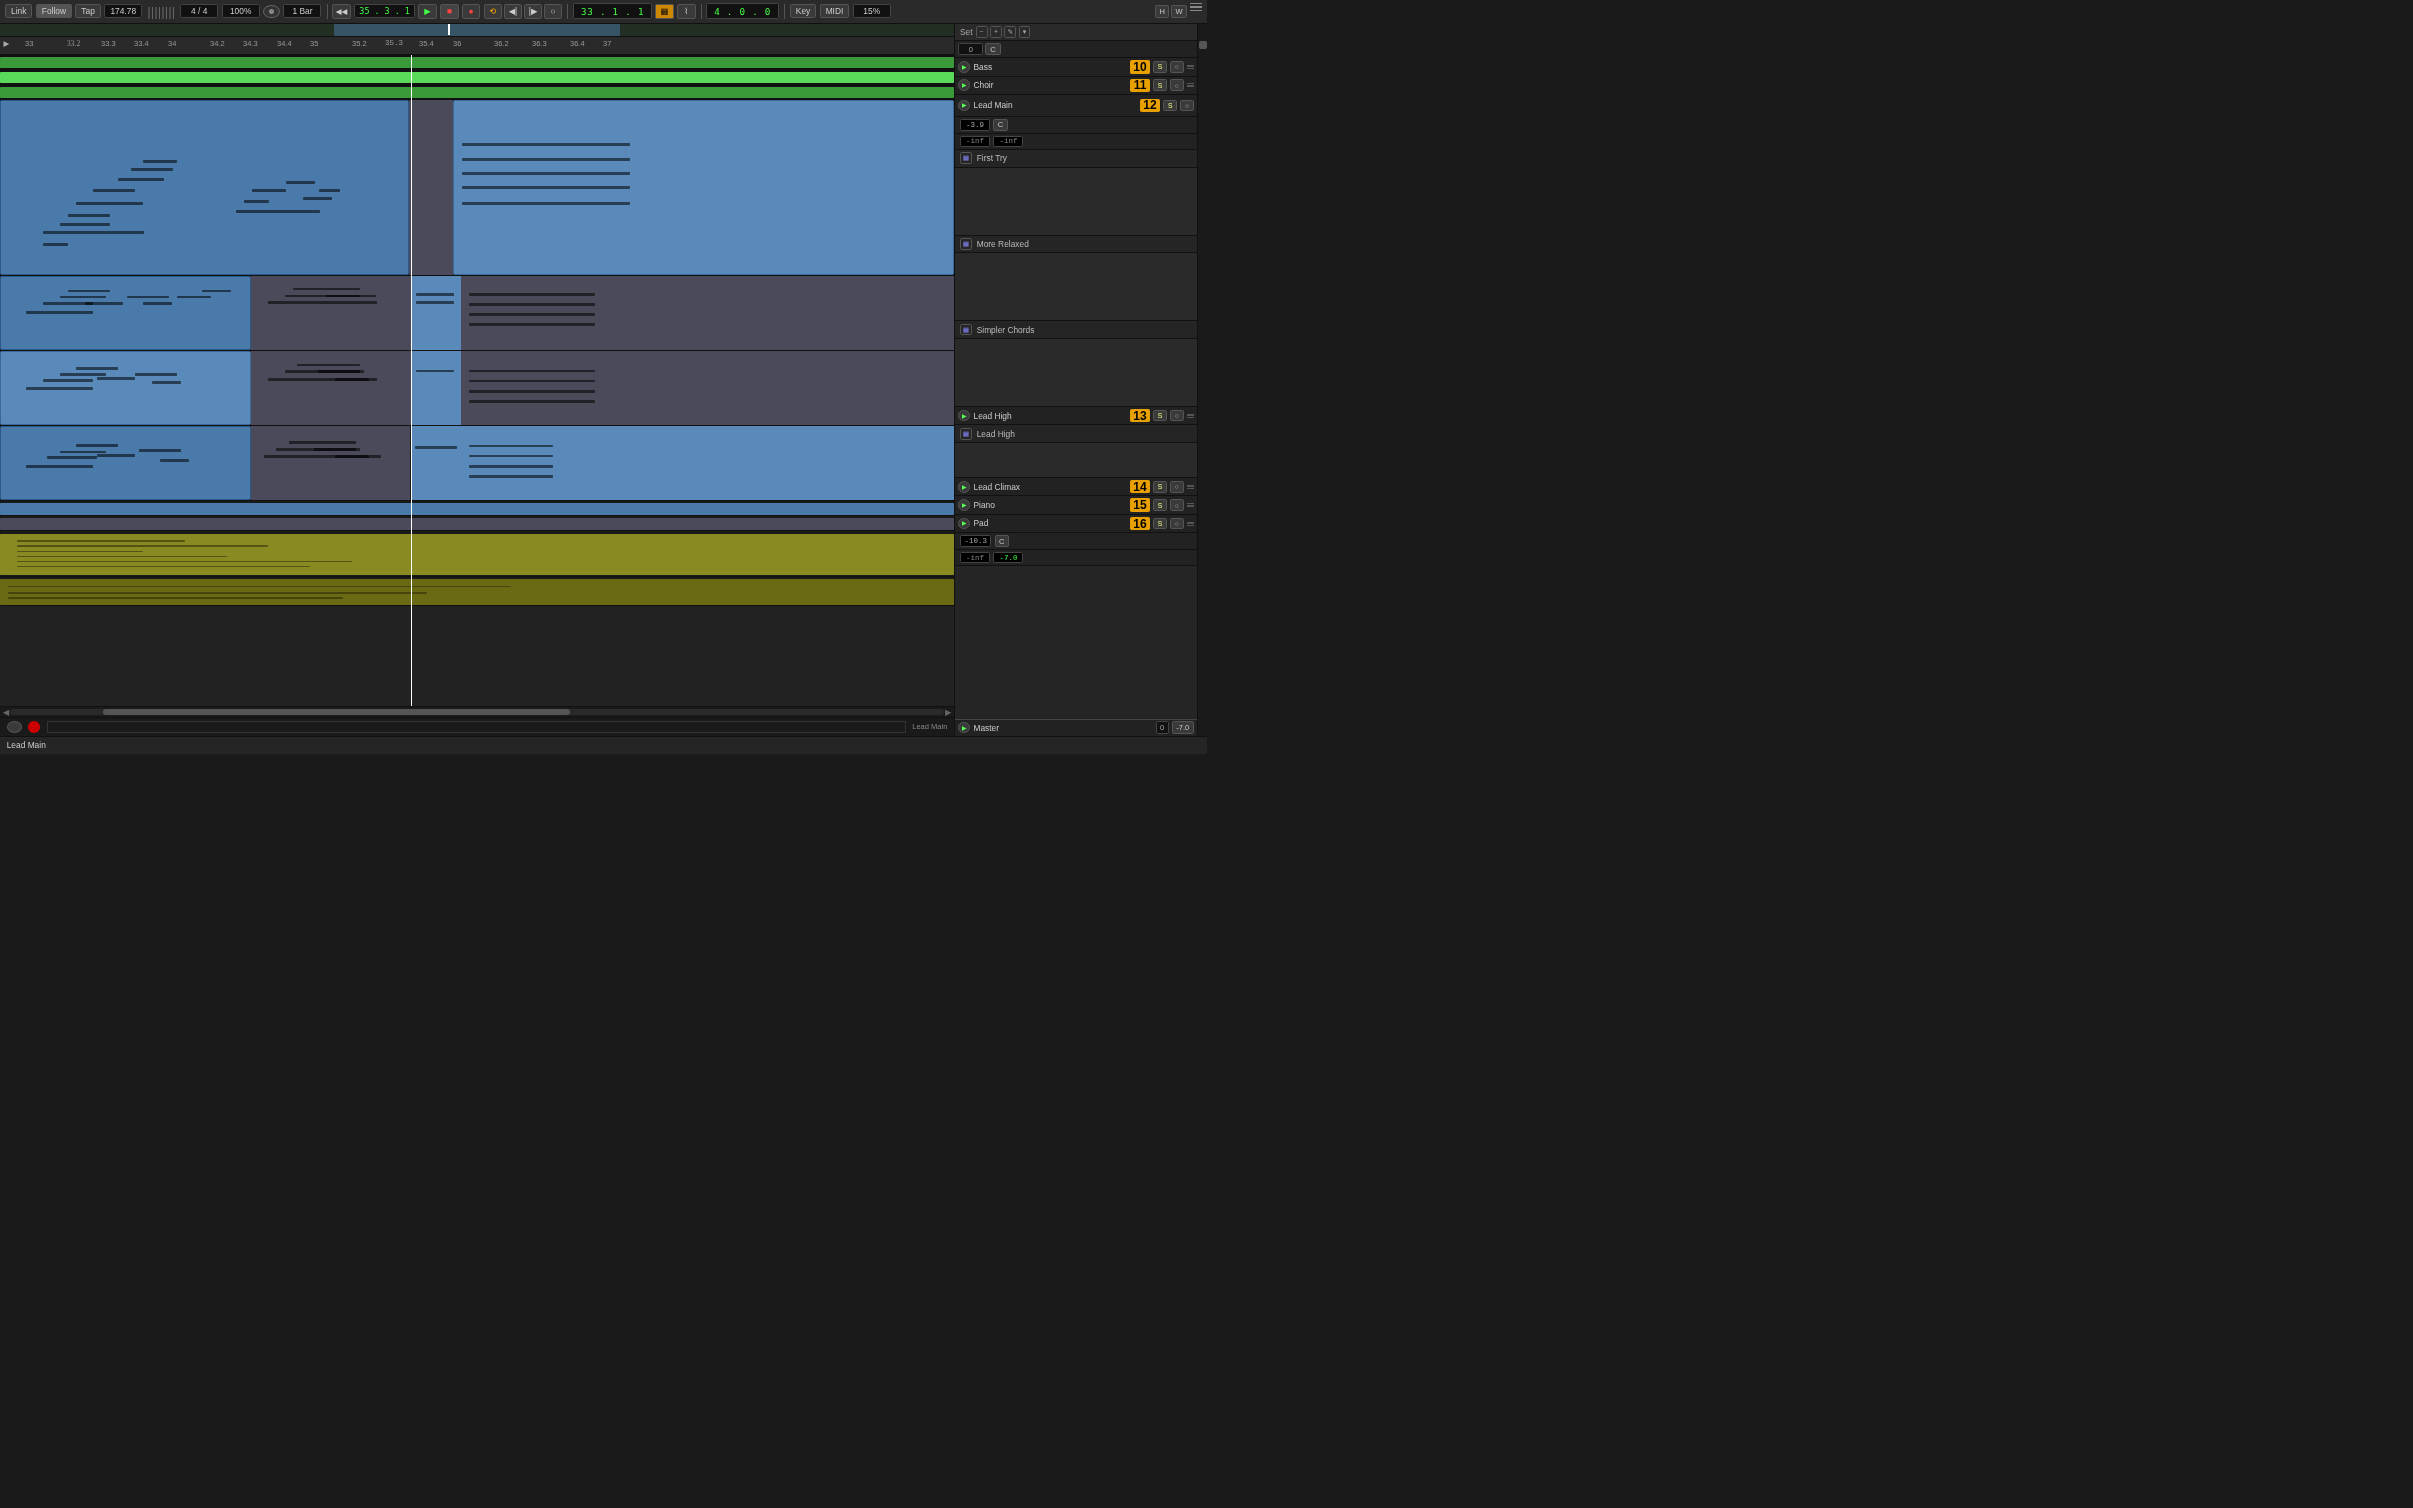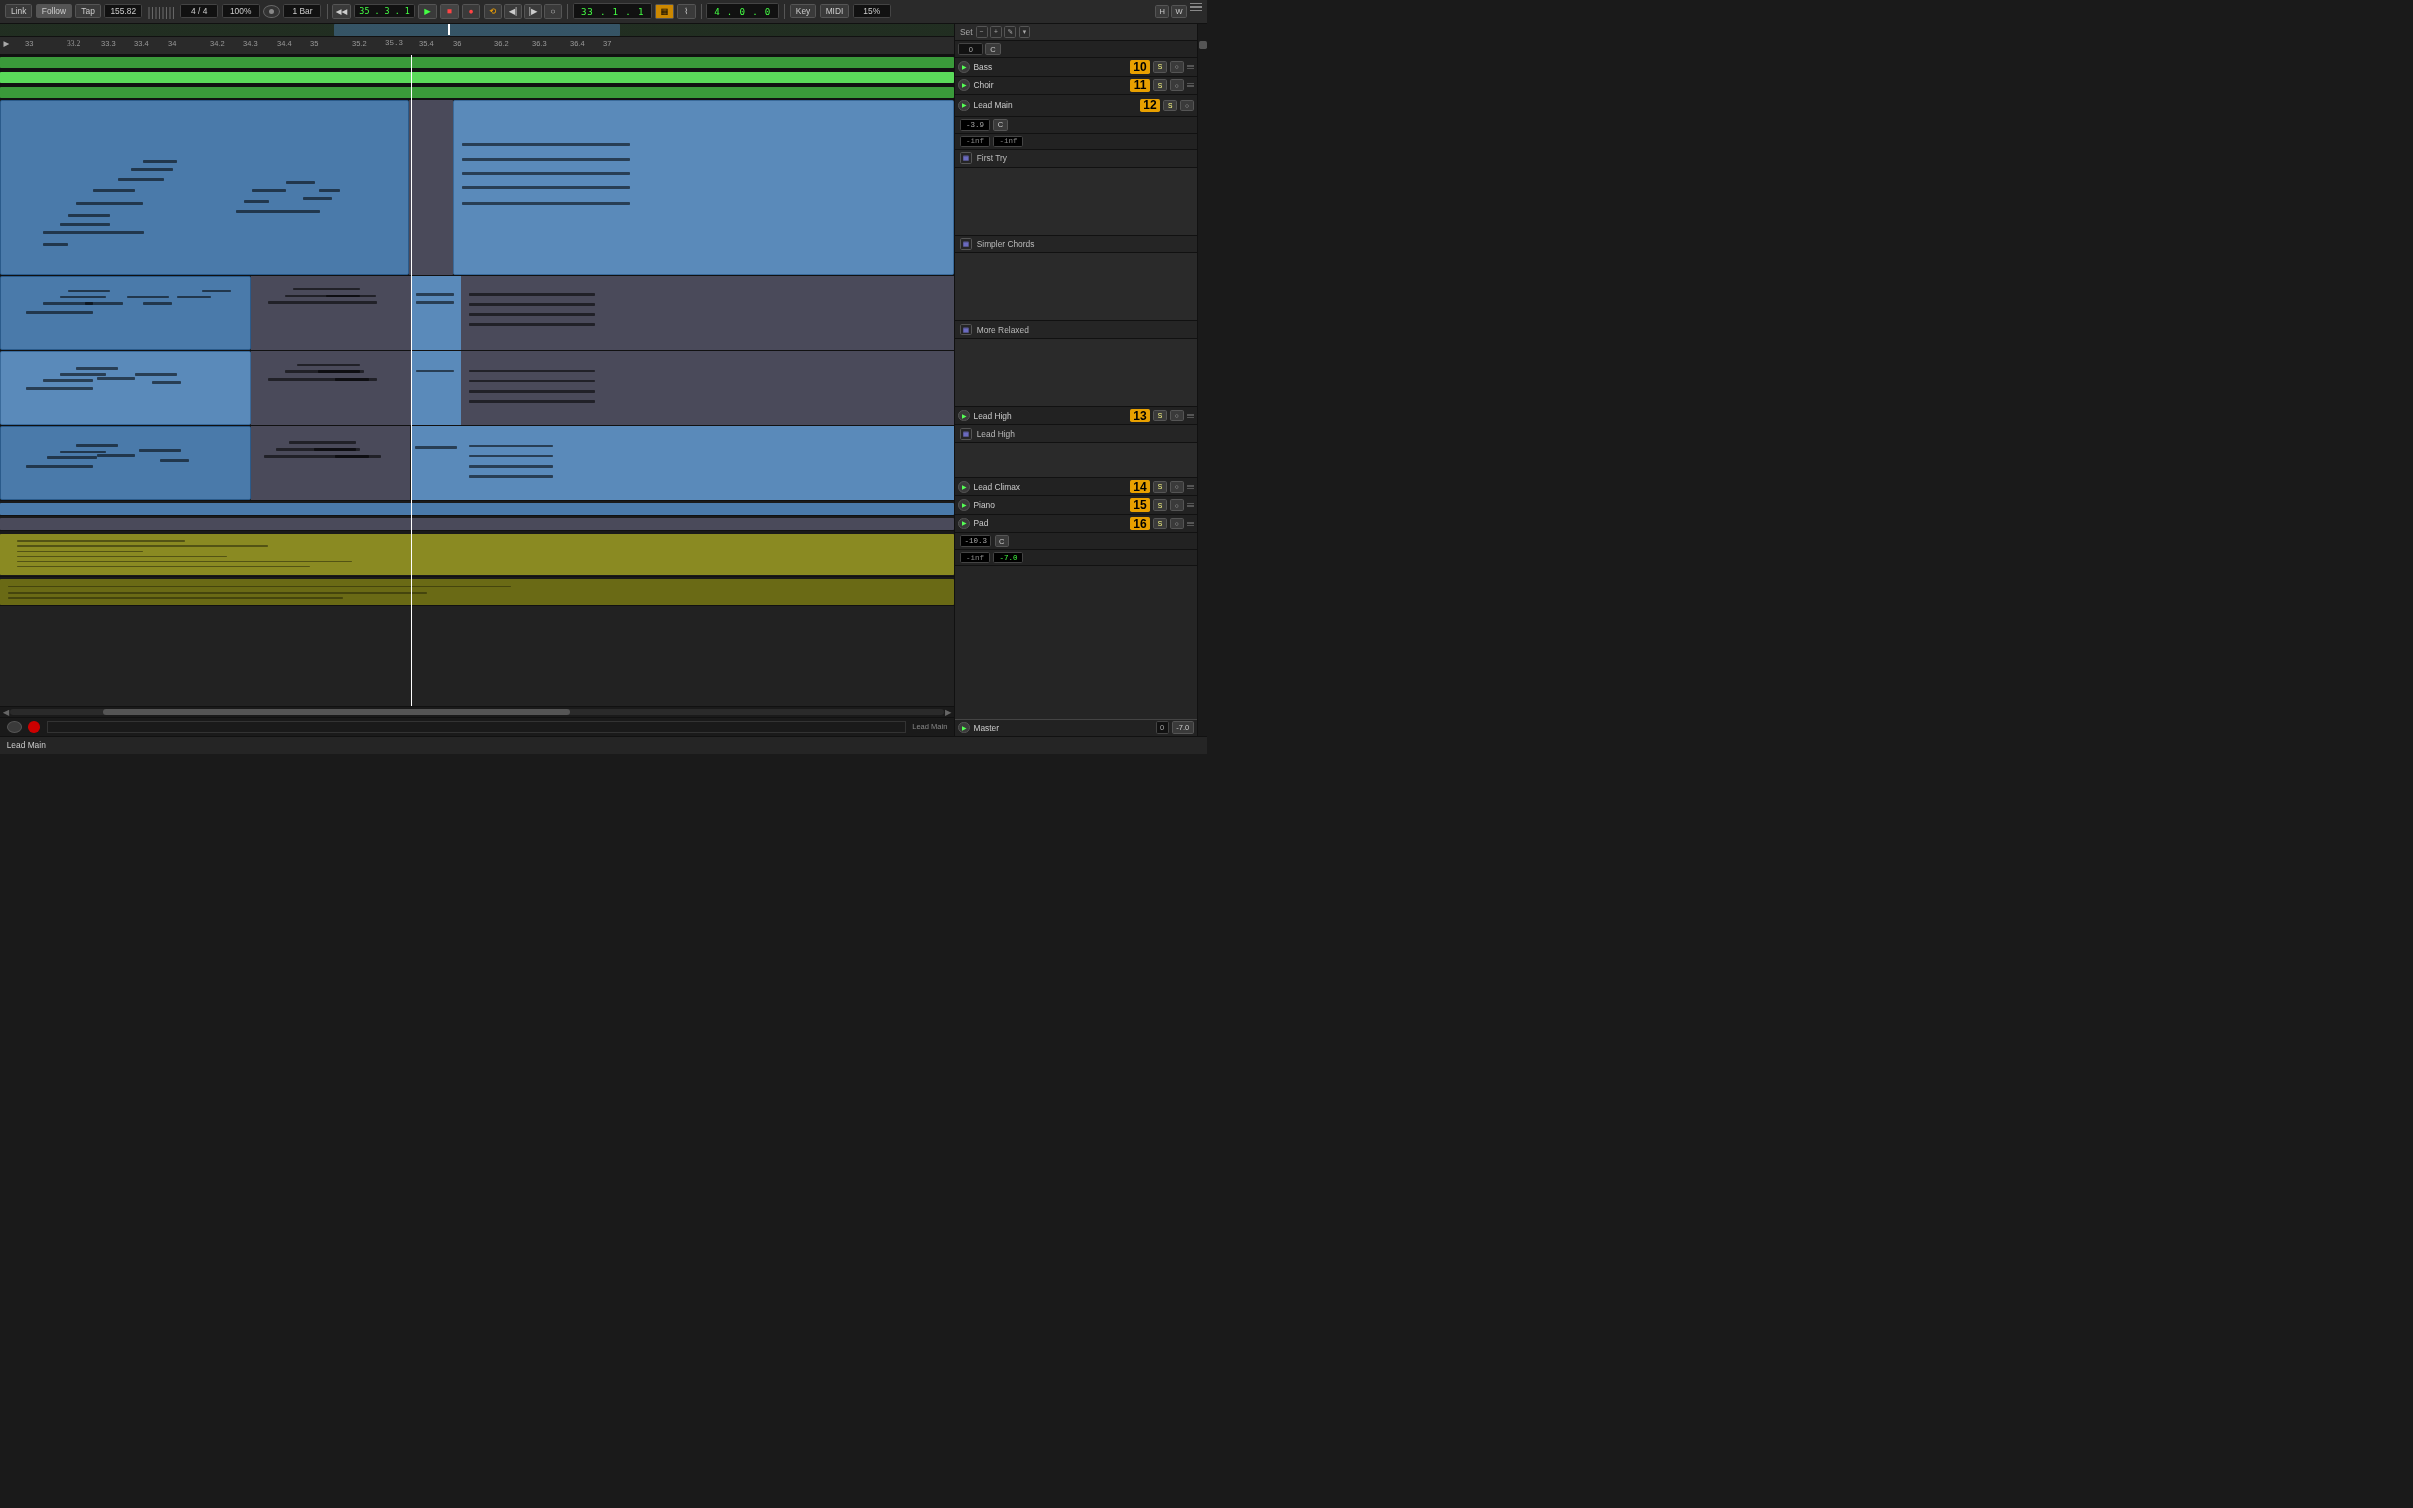--- a/index.html
+++ b/index.html
@@ -381,21 +381,21 @@
       color: #ccc;
     }
   </style>
 </head>
 <body>
 
 <div id="toolbar">
   <button class="toolbar-btn">Link</button>
   <button class="toolbar-btn active">Follow</button>
   <button class="toolbar-btn">Tap</button>
-  <div class="toolbar-display">155.82</div>
+  <div class="toolbar-display">174.78</div>
   <span style="color:#666;font-size:13.4px;padding:0 1.7px;">||||||||</span>
   <div class="toolbar-display">4 / 4</div>
   <div class="toolbar-display">100%</div>
   <div style="width:17px;height:13.4px;border-radius:50%;background:#333;border:1.7px solid #666;display:flex;align-items:center;justify-content:center;">
     <div style="width:5px;height:5px;border-radius:50%;background:#888;"></div>
   </div>
   <div class="toolbar-display">1 Bar</div>
   <div class="toolbar-divider"></div>
 
   <div class="transport-btn" style="font-size:7.5px;">◀◀</div>
@@ -717,29 +717,29 @@
           <span>First Try</span>
         </div>
         <div style="height:67px;background:#2a2a2a;position:relative;">
           
         </div>
       </div>
 
       <div class="clip-selector">
         <div class="clip-selector-header">
           <div style="width:11.7px;height:11.7px;border:0.8px solid #555;border-radius:1.7px;display:flex;align-items:center;justify-content:center;font-size:6.7px;color:#88f;cursor:pointer;">▦</div>
-          <span>Simpler Chords</span>
+          <span>More Relaxed</span>
         </div>
         <div style="height:67px;background:#2a2a2a;"></div>
       </div>
 
       <div class="clip-selector">
         <div class="clip-selector-header">
           <div style="width:11.7px;height:11.7px;border:0.8px solid #555;border-radius:1.7px;display:flex;align-items:center;justify-content:center;font-size:6.7px;color:#88f;cursor:pointer;">▦</div>
-          <span>More Relaxed</span>
+          <span>Simpler Chords</span>
         </div>
         <div style="height:67px;background:#2a2a2a;"></div>
       </div>
 
       <div class="track-header-row">
         <div class="track-play-btn">▶</div>
         <span class="track-name">Lead High</span>
         <div class="track-number">13</div>
         <div class="track-s-btn">S</div>
         <div class="track-o-btn">○</div>

